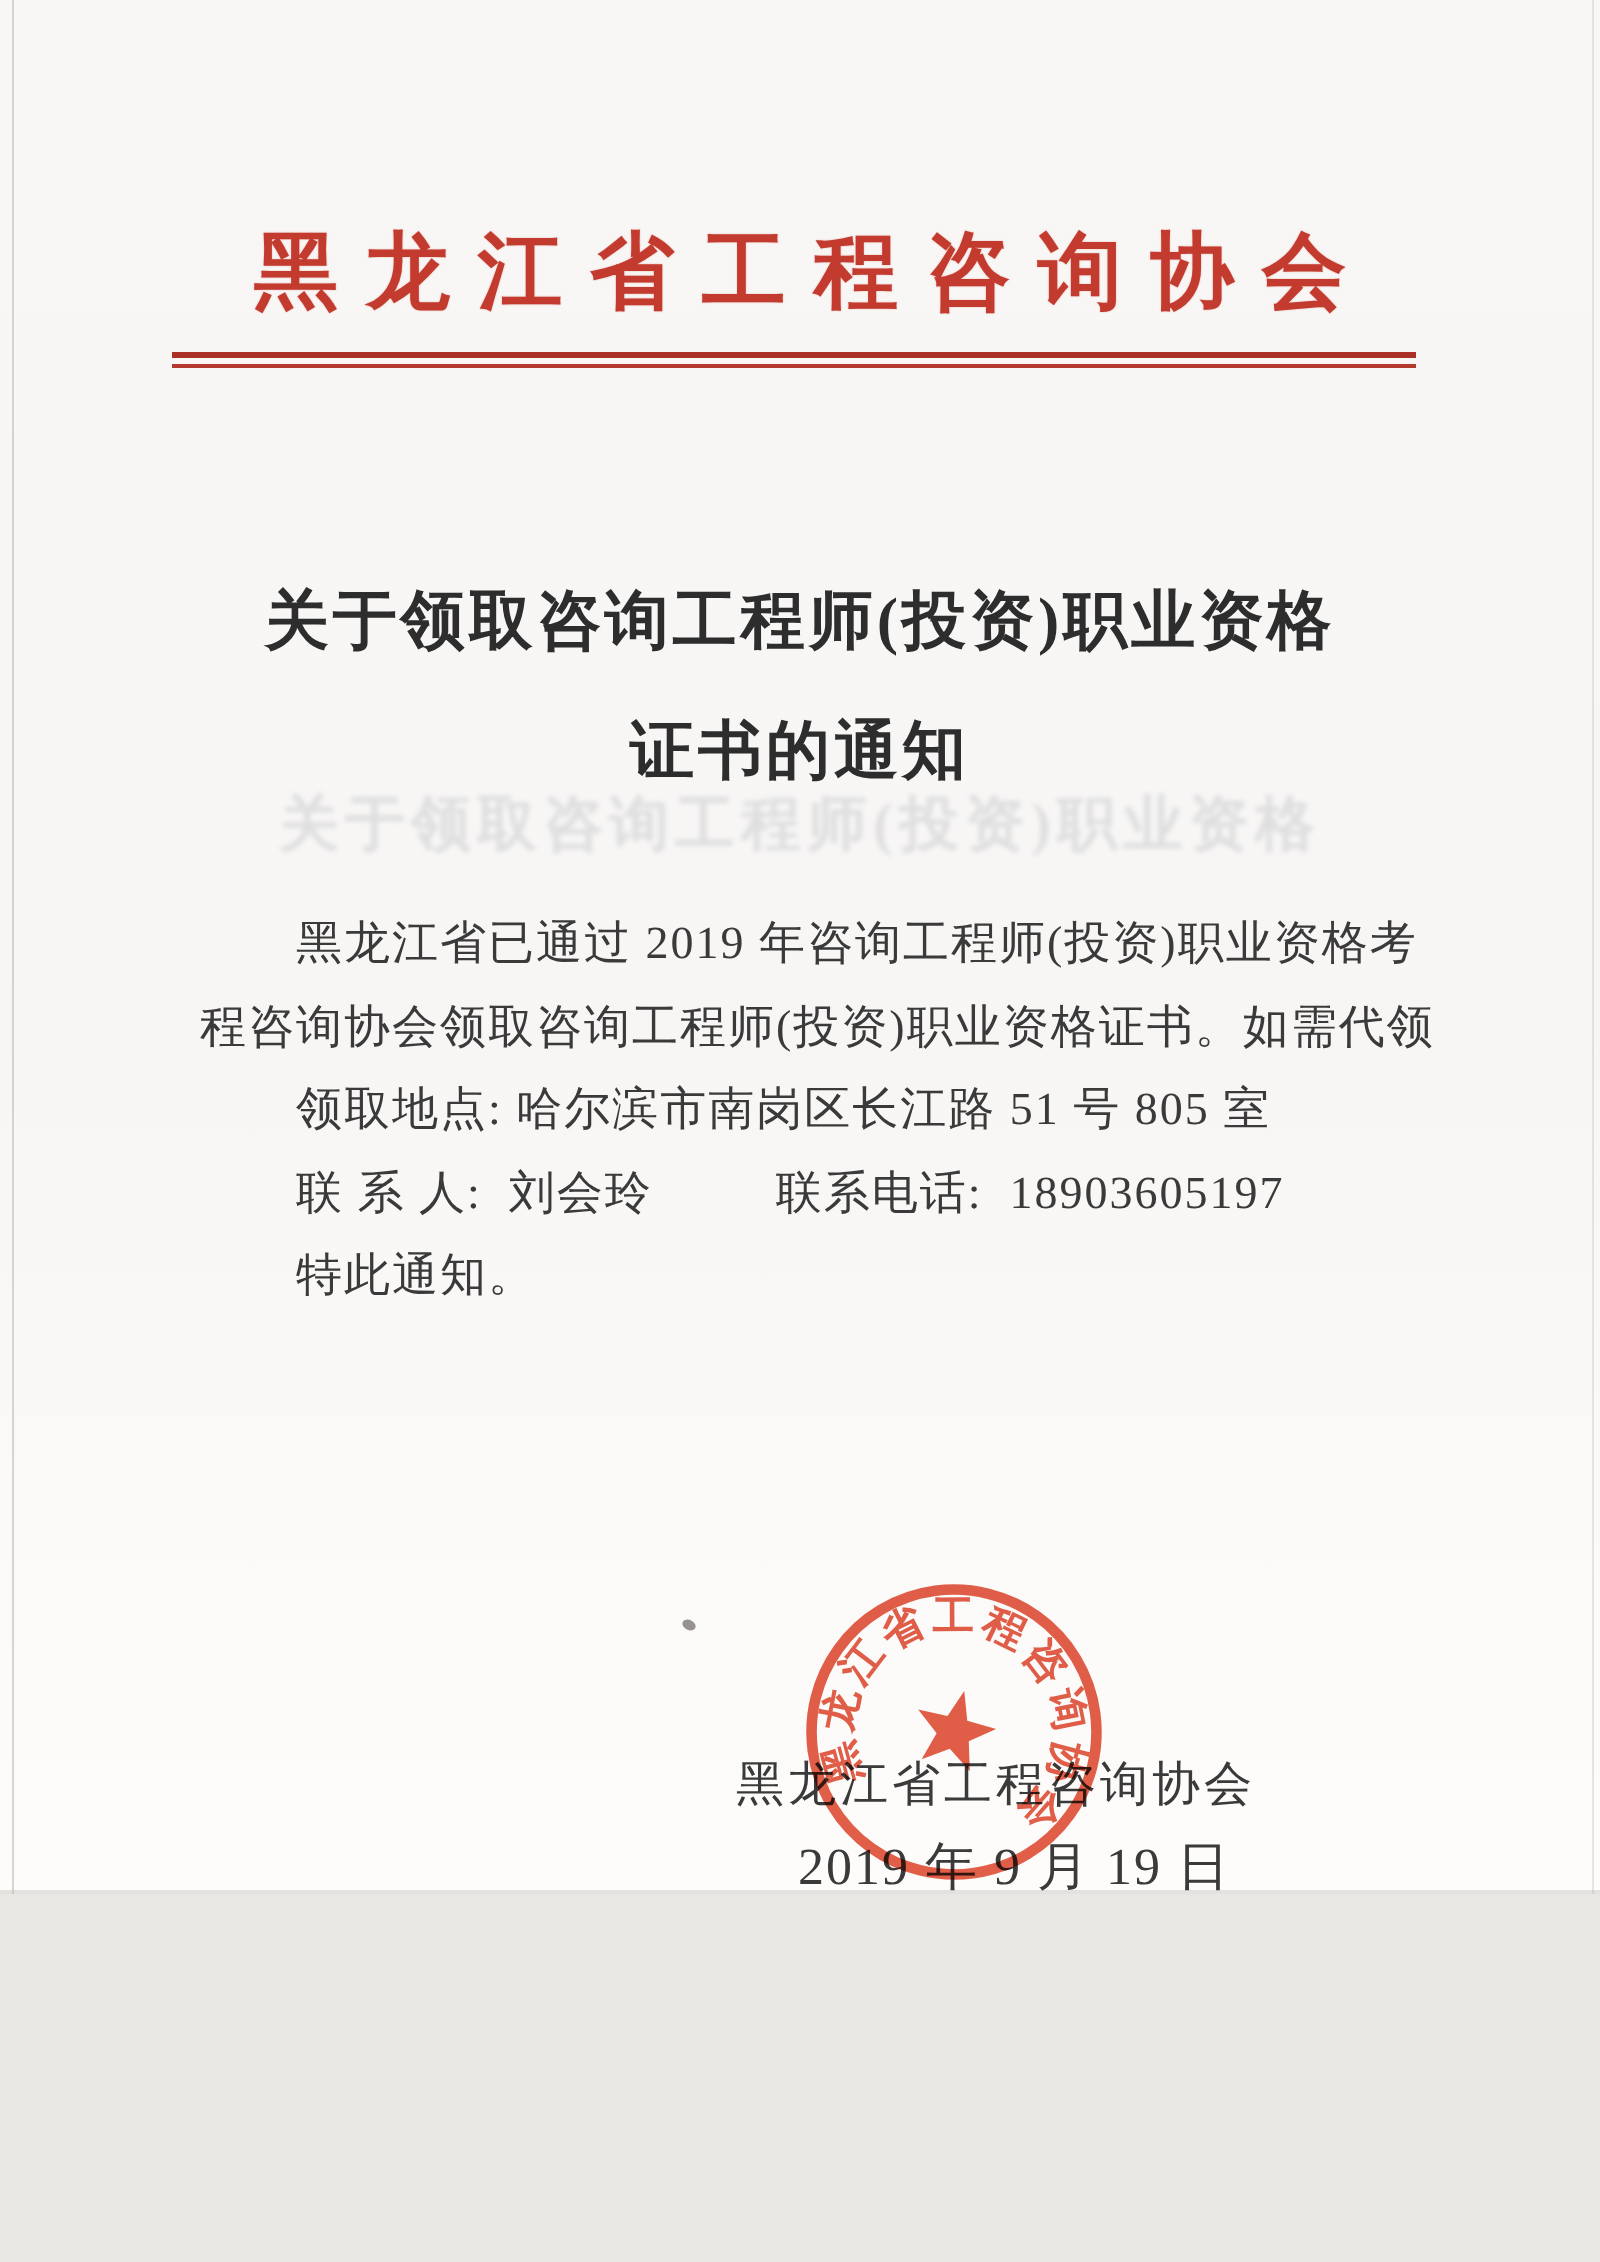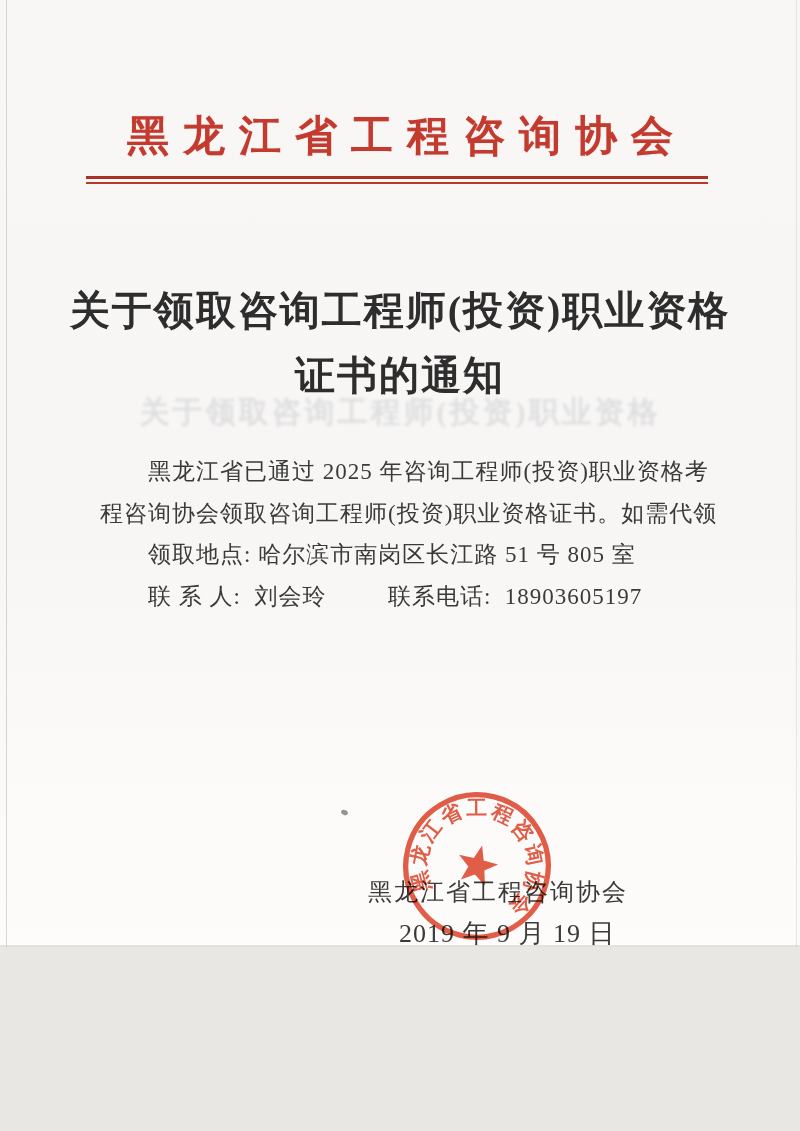--- a/index.html
+++ b/index.html
@@ -39,21 +39,21 @@
   .rule { position: absolute; left: 86px; width: 622px; }
   .rule-top { top: 176px; }
   .rule-bottom { top: 1053px; width: 616px; }
   .rule .r1 { height: 3px; background: #ab3126; }
   .rule .r2 { height: 2px; background: #b5392c; margin-top: 3px; }
   .rule-bottom .r1 { height: 2px; background: #b5392c; }
   .rule-bottom .r2 { height: 3px; background: #ab3126; margin-top: 3px; }
   .notice-title {
     position: absolute; top: 278px; left: 0; width: 100%;
     text-align: center;
-    font-size: 40px; font-weight: bold;
+    font-size: 32px; font-weight: bold;
     color: #2d2d2d;
     letter-spacing: 2px;
     line-height: 65px;
   }
   .ghost {
     position: absolute; top: 392px; left: 0; width: 100%;
     text-align: center;
     font-size: 30px; font-weight: bold;
     letter-spacing: 3px;
     color: #a8adb4;
@@ -107,24 +107,25 @@
   </div>
 
   <div class="notice-title">
     <div>关于领取咨询工程师(投资)职业资格</div>
     <div>证书的通知</div>
   </div>
 
   <div class="ghost">关于领取咨询工程师(投资)职业资格</div>
 
   <div class="body-text">
-    <div class="line">　　黑龙江省已通过 2025 年咨询工程师(投资)职业资格考</div>
+    <div class="line">　　黑龙江省已通过 2019 年咨询工程师(投资)职业资格考</div>
     <div class="line">程咨询协会领取咨询工程师(投资)职业资格证书。如需代领</div>
     <div class="line">　　领取地点: 哈尔滨市南岗区长江路 51 号 805 室</div>
     <div class="line">　　联 系 人:  刘会玲　　  联系电话:  18903605197</div>
+    <div class="line">　　特此通知。</div>
   </div>
 
   <div class="speck"></div>
 
   <div class="signature">黑龙江省工程咨询协会</div>
 
   <div class="date-line">2019 年 9 月 19 日</div>
 
   <svg class="seal" viewBox="0 0 160 160" xmlns="http://www.w3.org/2000/svg">
     <g transform="rotate(14 80 80)">

